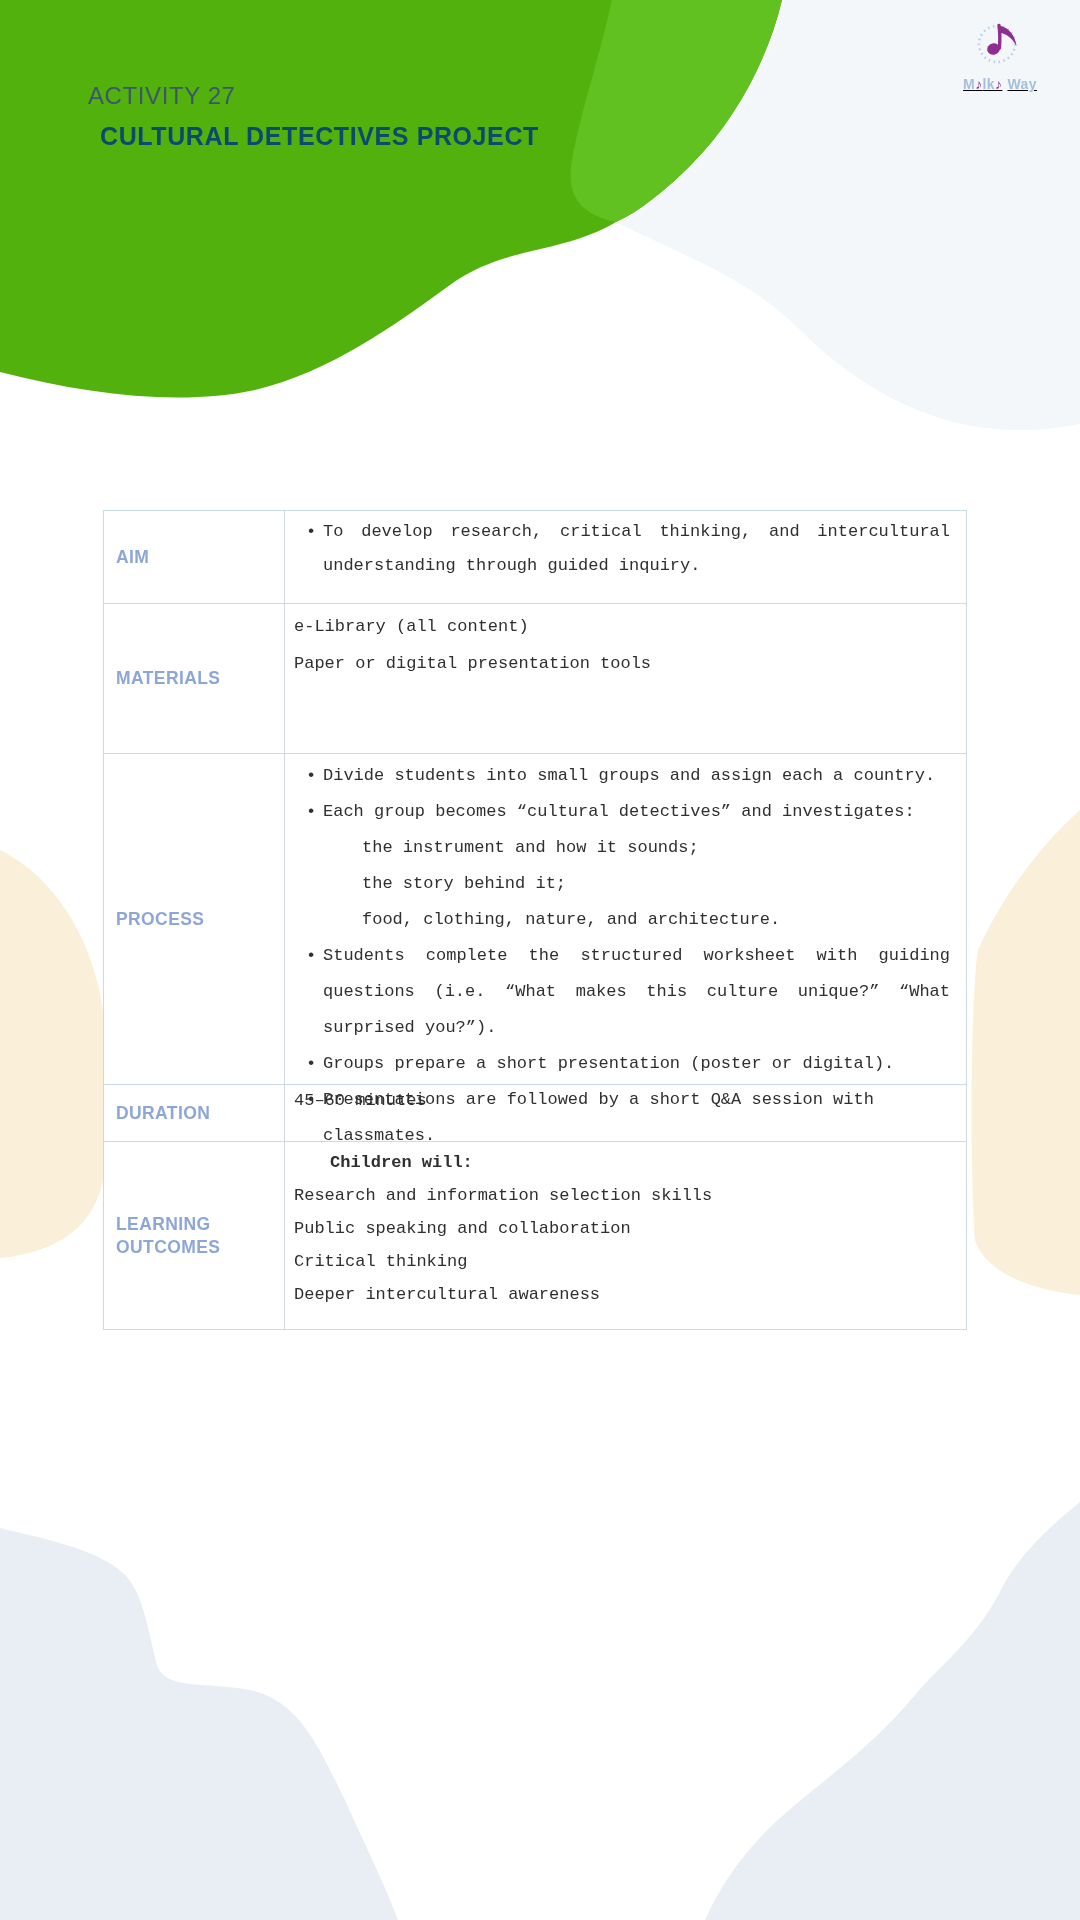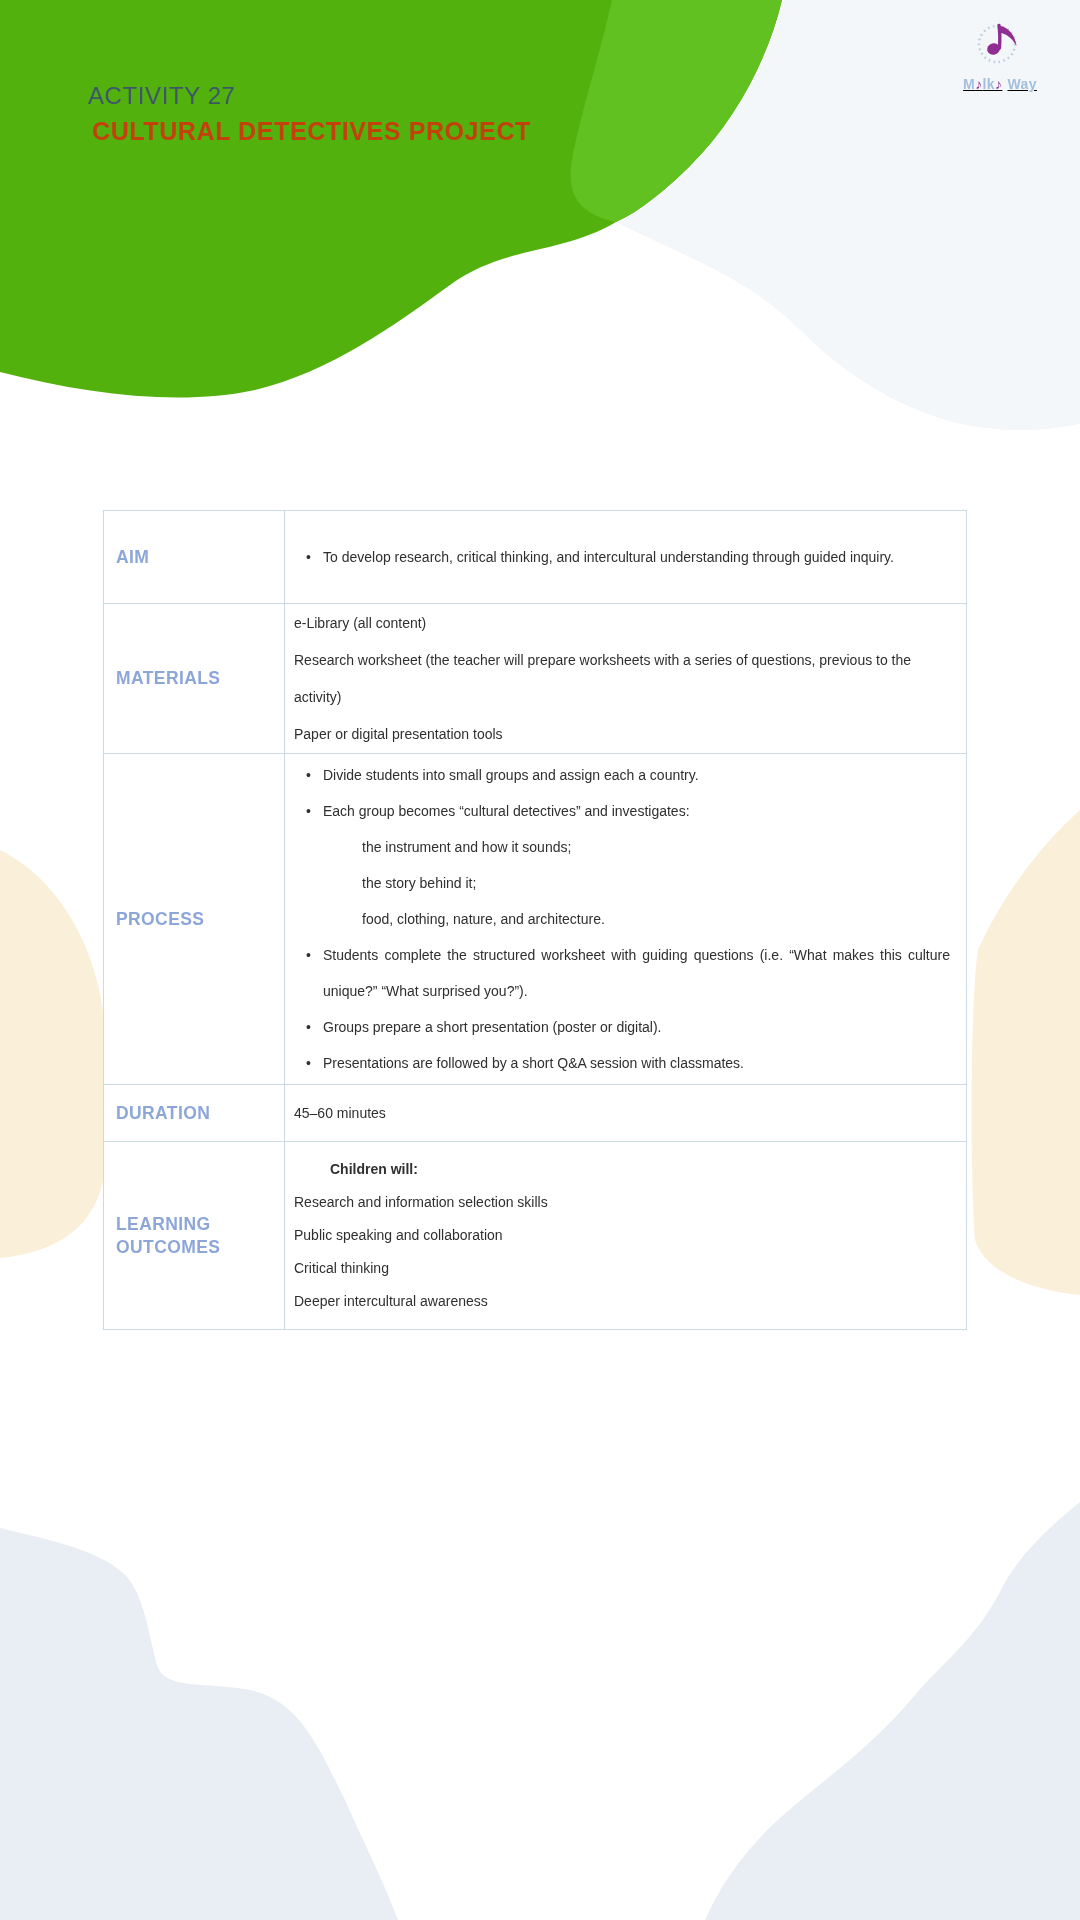--- a/index.html
+++ b/index.html
@@ -13,21 +13,21 @@
   .brand { position:absolute; left:940px; top:18px; width:120px; text-align:center;text-decoration:underline; }
   .brand-text { margin-top:2px; font-size:14px; font-weight:600; letter-spacing:.4px;
                 color:var(--logo-text); }
   .brand-text .note { color:var(--logo-purple); font-weight:700; }
   .brand-text .gap { display:inline-block; width:5px; }
 
   
   .headings { position:absolute; left:88px; top:82px; }
   .h1 { margin:0 0 7px 0; font-size:24px; font-weight:400; letter-spacing:.6px;
         color:var(--heading); }
-  .h2 { margin:4px; font-size:25px; font-weight:700; letter-spacing:.6px; color:#c2410c; }
+  .h2 { margin:12px; font-size:25px; font-weight:700; letter-spacing:.6px; color:#0c4a6e; }
 
   
   .activity-table {
     position:absolute; left:103px; top:510px; width:864px; box-sizing:border-box;
     background:#ffffff; border:1.5px solid var(--border);
   }
   .t-row { display:flex; border-top:1.5px solid var(--border); box-sizing:border-box; }
   .t-row:first-child { border-top:none; }
   .r0 { height:92px; }  .r0 .cell-content { line-height:34px; }
   .r1 { height:150px; } .r1 .cell-content { line-height:37px; }
@@ -36,22 +36,22 @@
   .r4 { height:188px; } .r4 .cell-content { line-height:33px; }
   .cell-label {
     flex:0 0 181px; width:181px; box-sizing:border-box;
     border-right:1.5px solid var(--border);
     display:flex; align-items:center; padding-left:12px; padding-right:8px;
     color:var(--label); font-weight:700; font-size:17.5px; letter-spacing:.4px;
     line-height:1.3;
   }
   .cell-content {
     flex:1; box-sizing:border-box; padding:4px 16px 4px 9px;
-    display:flex; flex-direction:column; justify-content:center;
-    font-size:14px; color:var(--body);
+    display:flex; flex-direction:column; 
+    font-size:17px; color:var(--body);font-family:Liberation Mono, monospace;
   }
   .item-bullet { position:relative; padding-left:29px; }
   .item-bullet::before { content:"\2022"; position:absolute; left:12px; }
   .item-sub  { padding-left:68px; }
   .item-lead { font-weight:700;margin-left:36px; }
   .justify { text-align:justify; }
 </style>
 </head>
 <body>
 
@@ -96,21 +96,20 @@
       <div class="t-row r0">
         <div class="cell-label">AIM</div>
         <div class="cell-content">
           <div class="item-bullet justify">To develop research, critical thinking, and intercultural understanding through guided inquiry.</div>
         </div>
       </div>
       <div class="t-row r1">
         <div class="cell-label">MATERIALS</div>
         <div class="cell-content">
           <div class="item-line">e-Library (all content)</div>
-          <div class="item-line">Research worksheet (the teacher will prepare worksheets with a series of questions, previous to the activity)</div>
           <div class="item-line">Paper or digital presentation tools</div>
         </div>
       </div>
       <div class="t-row r2">
         <div class="cell-label">PROCESS</div>
         <div class="cell-content">
           <div class="item-bullet">Divide students into small groups and assign each a country.</div>
           <div class="item-bullet">Each group becomes “cultural detectives” and investigates:</div>
           <div class="item-sub">the instrument and how it sounds;</div>
           <div class="item-sub">the story behind it;</div>

